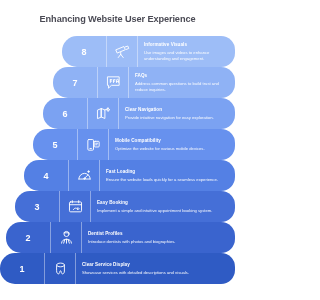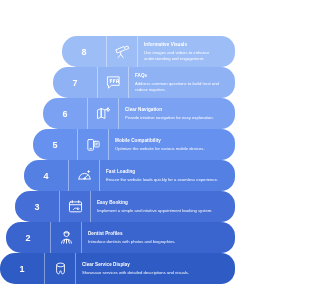--- a/index.html
+++ b/index.html
@@ -107,20 +107,21 @@
     color: #b9bbc4;
     letter-spacing: 0.2px;
     opacity: 0.75;
   }
 </style>
 </head>
 <body>
 
 <div class="canvas">
 
+  <div class="page-title">Enhancing Website User Experience</div>
 
   <div class="stairs">
 
     <div class="step" style="top:0px; left:62px; background:#9DBDF7; z-index:8;">
       <div class="step-num">8</div>
       <div class="step-icon">
         <svg viewBox="0 0 24 24" fill="none" stroke="#ffffff" stroke-width="1.3" stroke-linecap="round" stroke-linejoin="round">
           <path d="M3 9.5l11-4.5 2 4.5-11 4.5z"></path>
           <path d="M16 5.5l3.5-1.2 1.3 3.4-3.3 1.3"></path>
           <path d="M9.5 13v3"></path>

